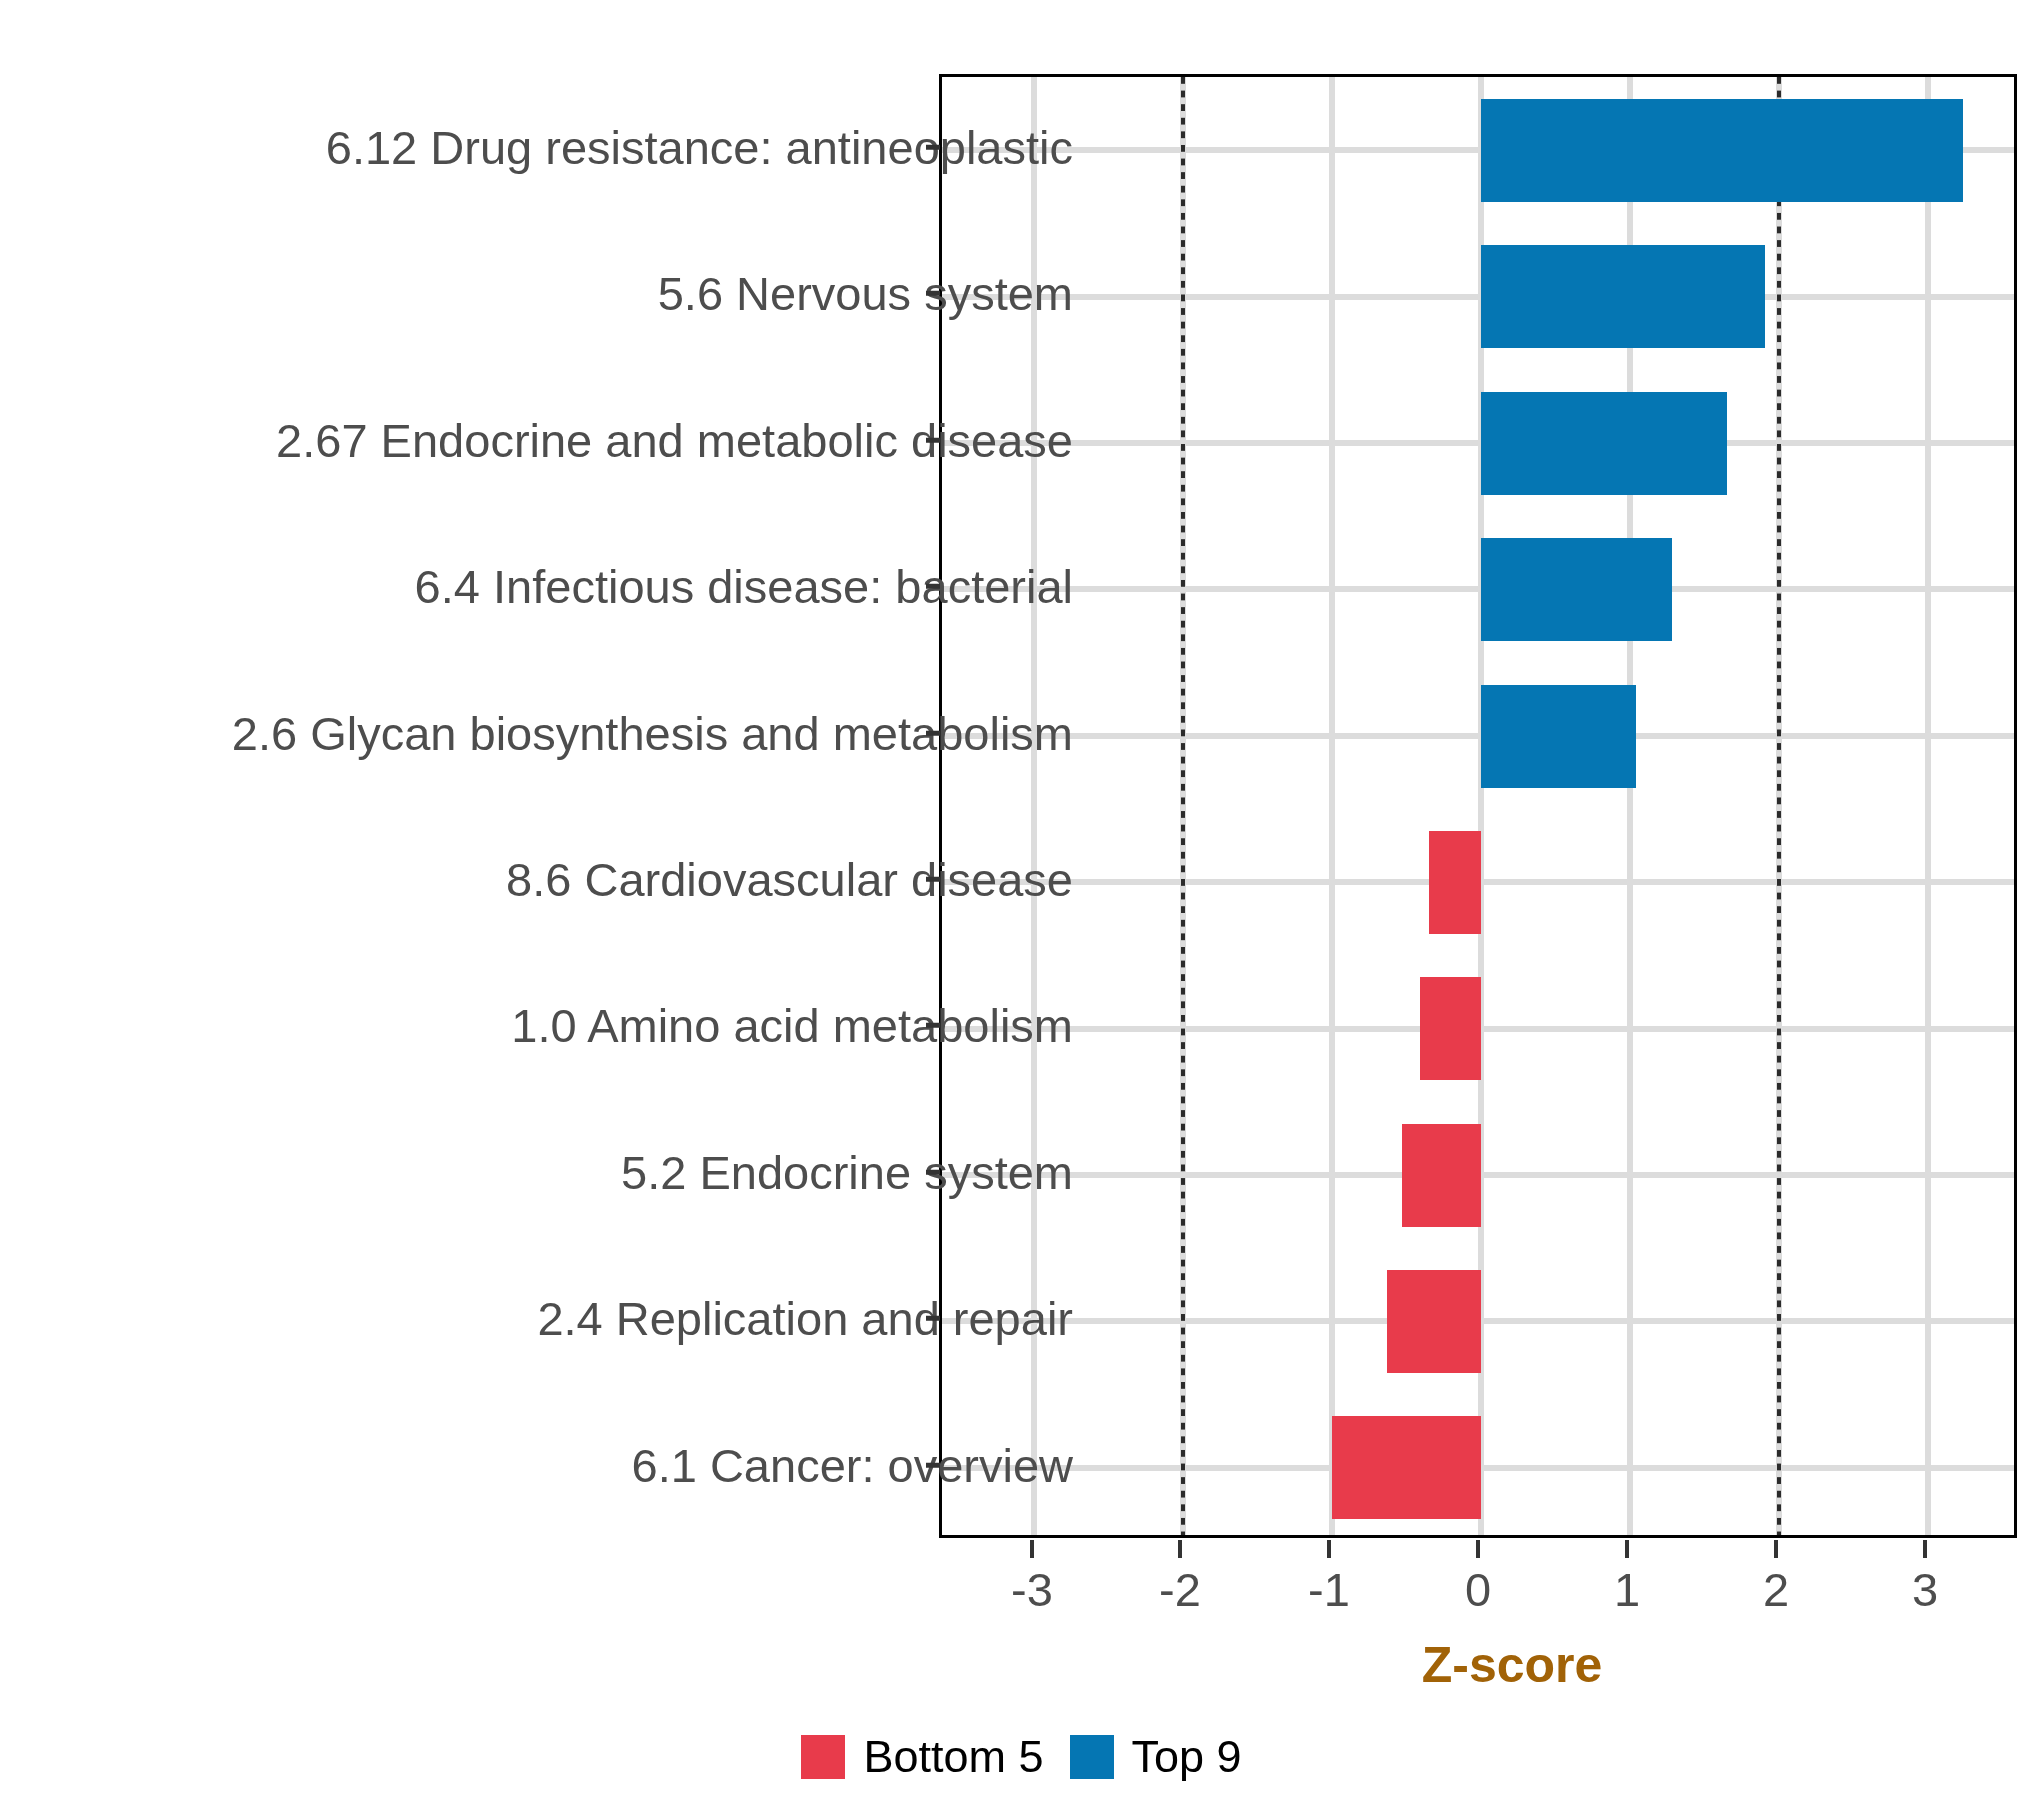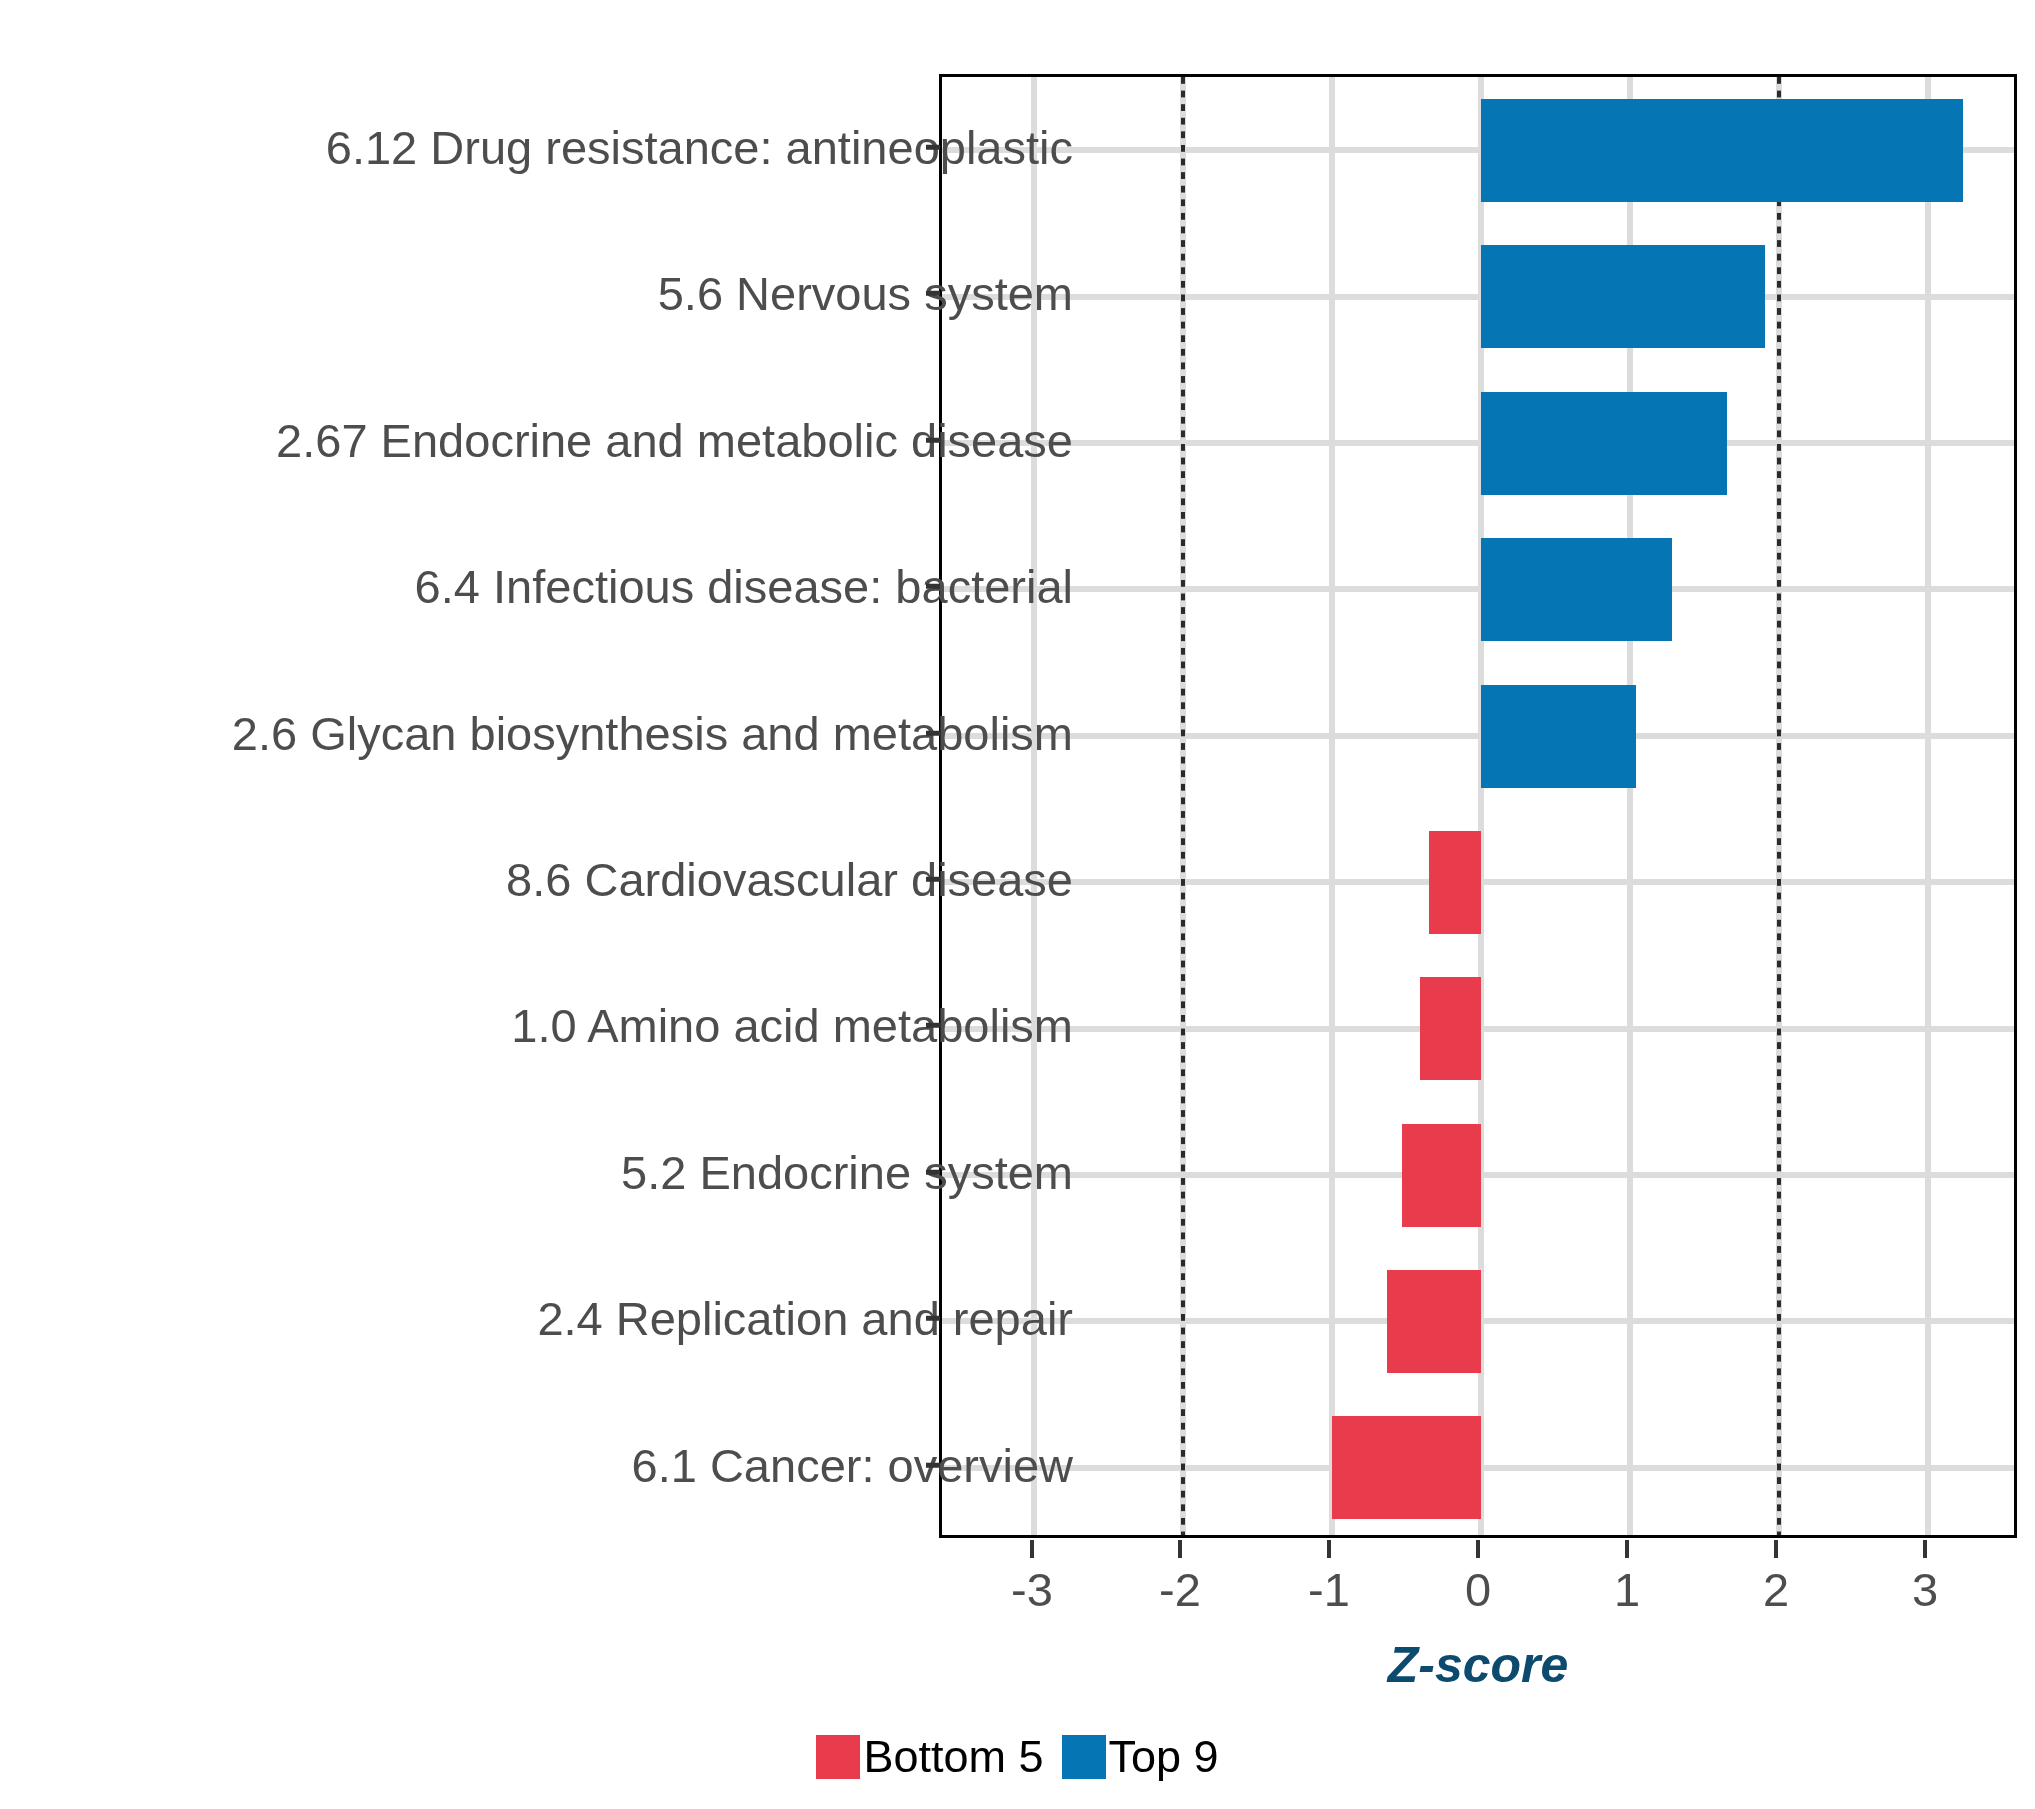--- a/index.html
+++ b/index.html
@@ -104,44 +104,44 @@
     top: 1566px;
     transform: translateX(-50%);
     font-size: 47px;
     color: #4d4d4d;
     line-height: 1;
     white-space: nowrap;
   }
   #axis-title {
     position: absolute;
     top: 1636px;
-    left: 1478px;
+    left: 1512px;
     transform: translateX(-50%);
     font-size: 50px;
     font-weight: bold;
-    color: #0c4a6e;
-    white-space: nowrap;
-    font-style: italic;
+    color: #a16207;
+    white-space: nowrap;
   }
 
   
   #legend {
     position: absolute;
     top: 1734px;
     left: 0;
     width: 2035px;
     display: flex;
     justify-content: center;
     align-items: center;
     gap: 18px;
   }
   .legend-item {
     display: flex;
     align-items: center;
-    gap: 3px;
+    gap: 18px;
+    margin-left: 8px;
   }
   .legend-swatch {
     width: 44px;
     height: 44px;
   }
   .legend-text {
     font-size: 45px;
     color: #000000;
     white-space: nowrap;
     line-height: 1;

